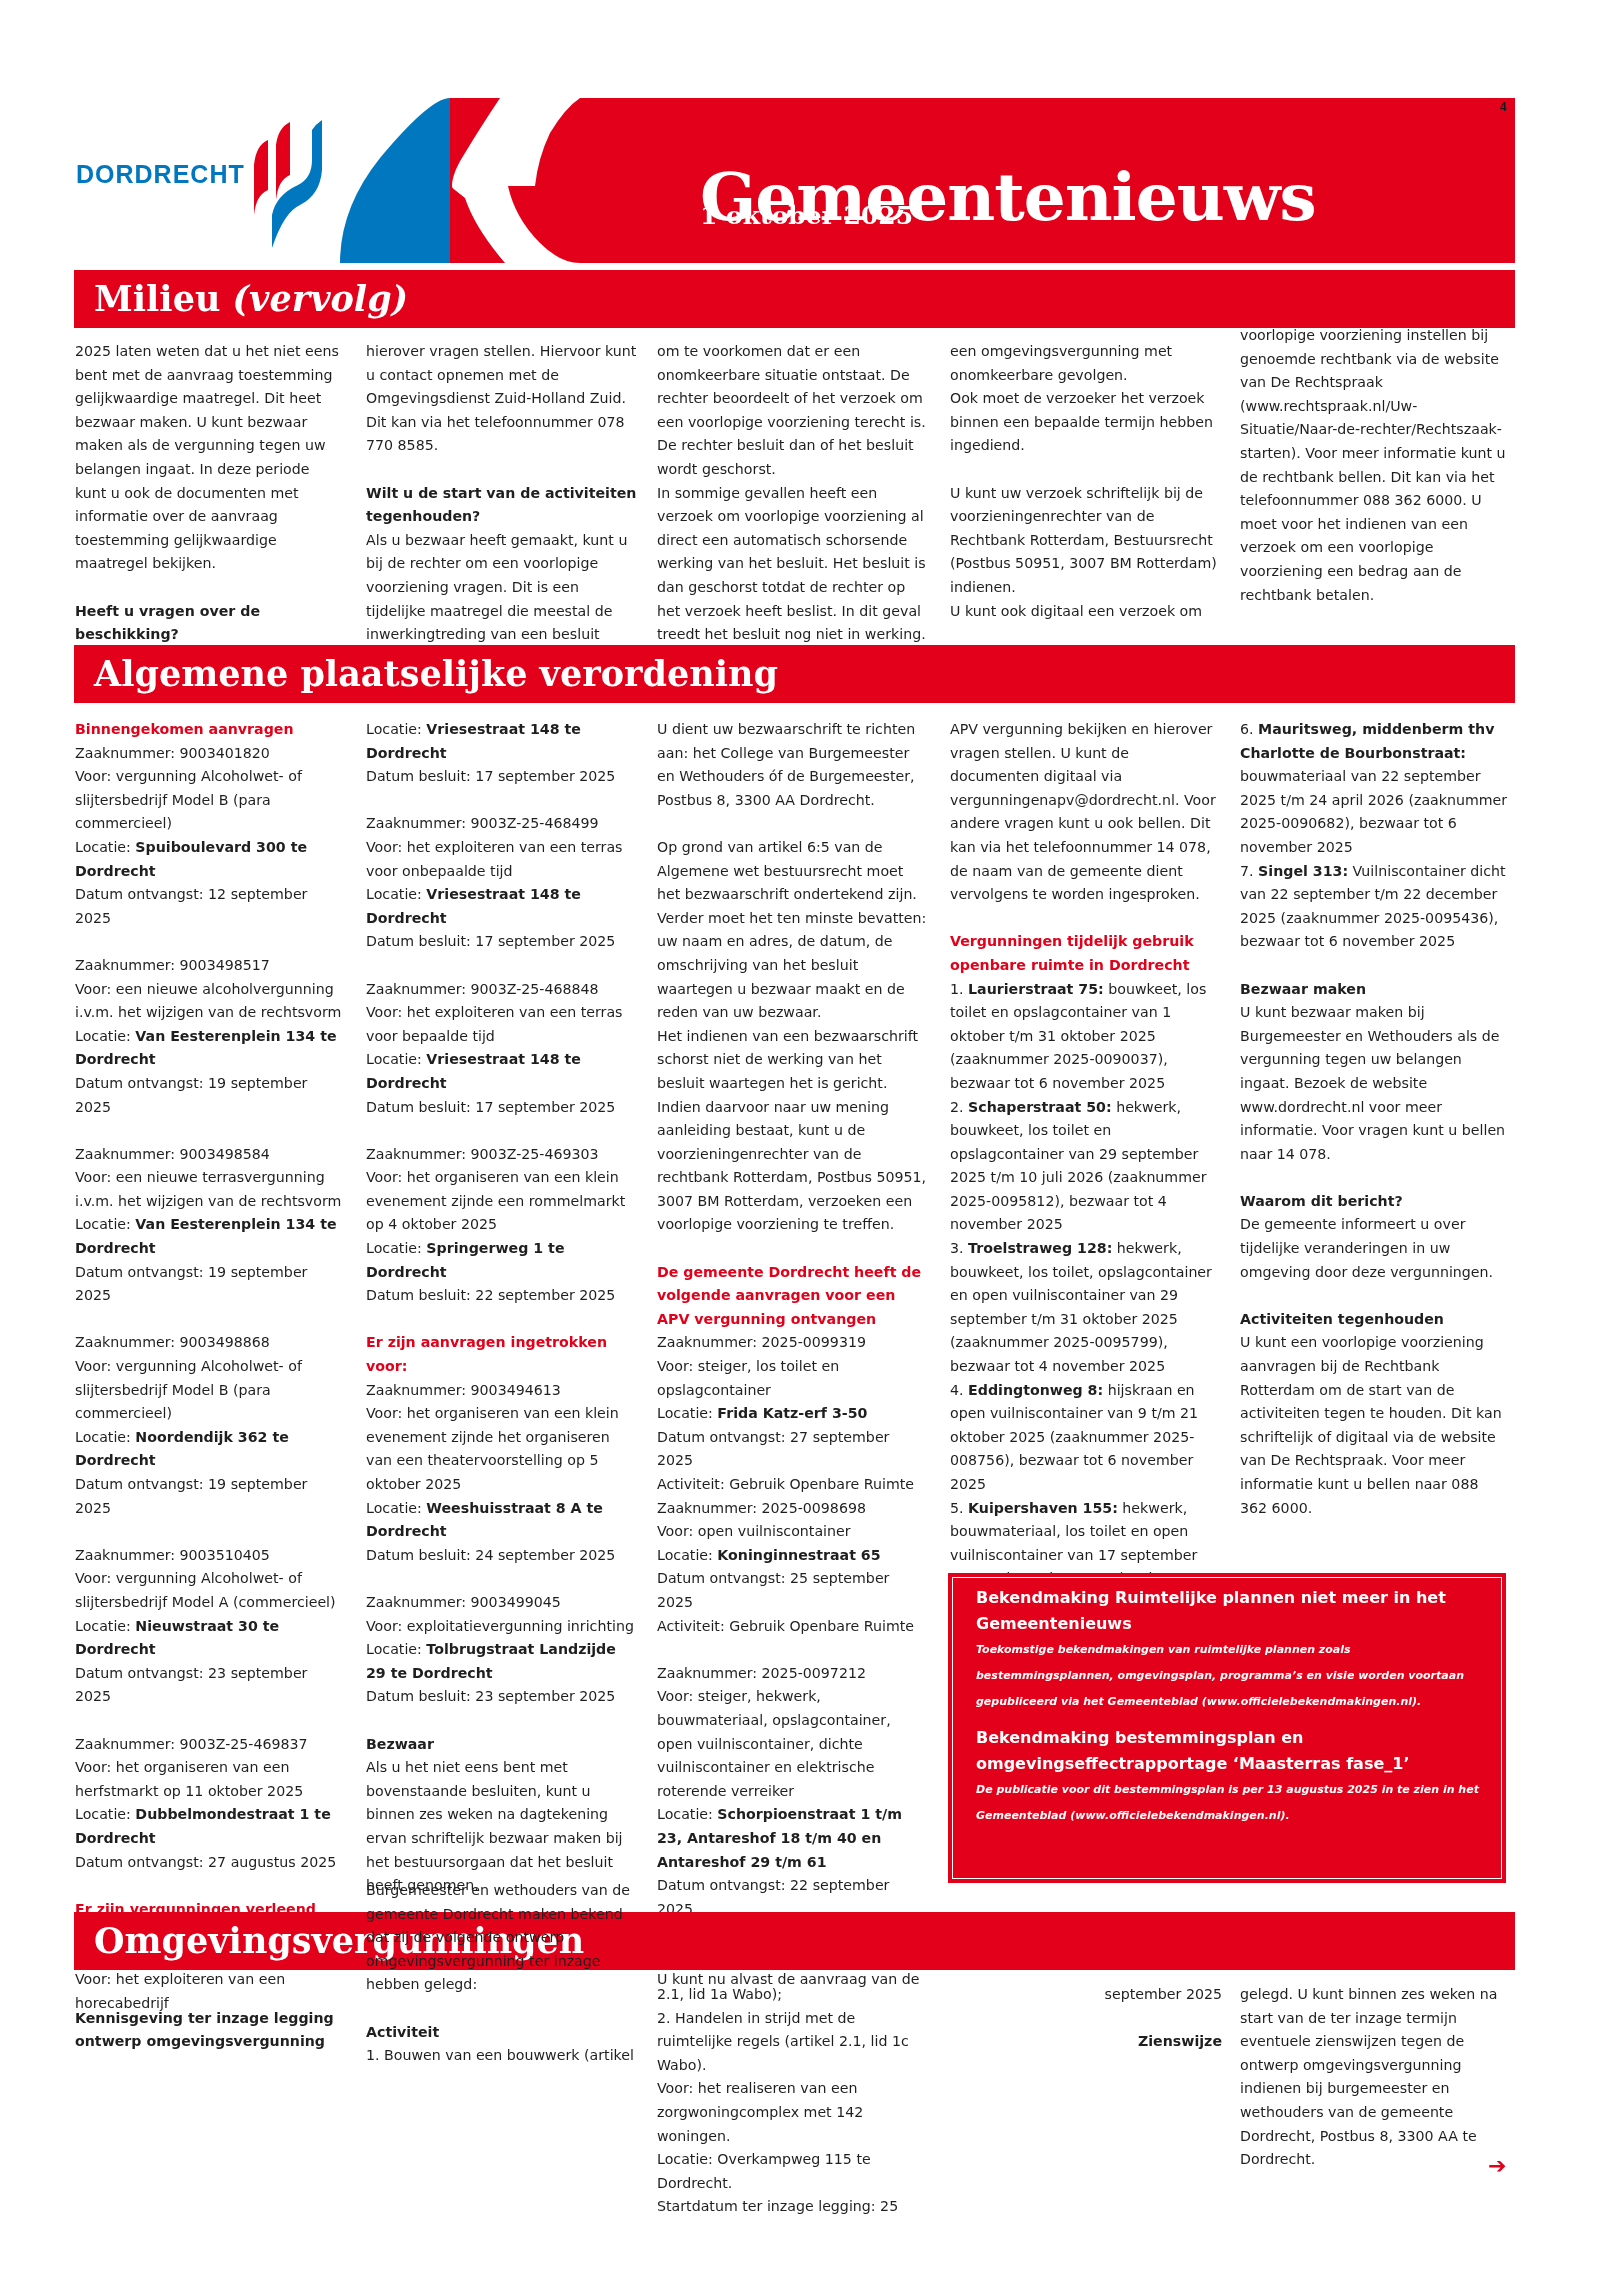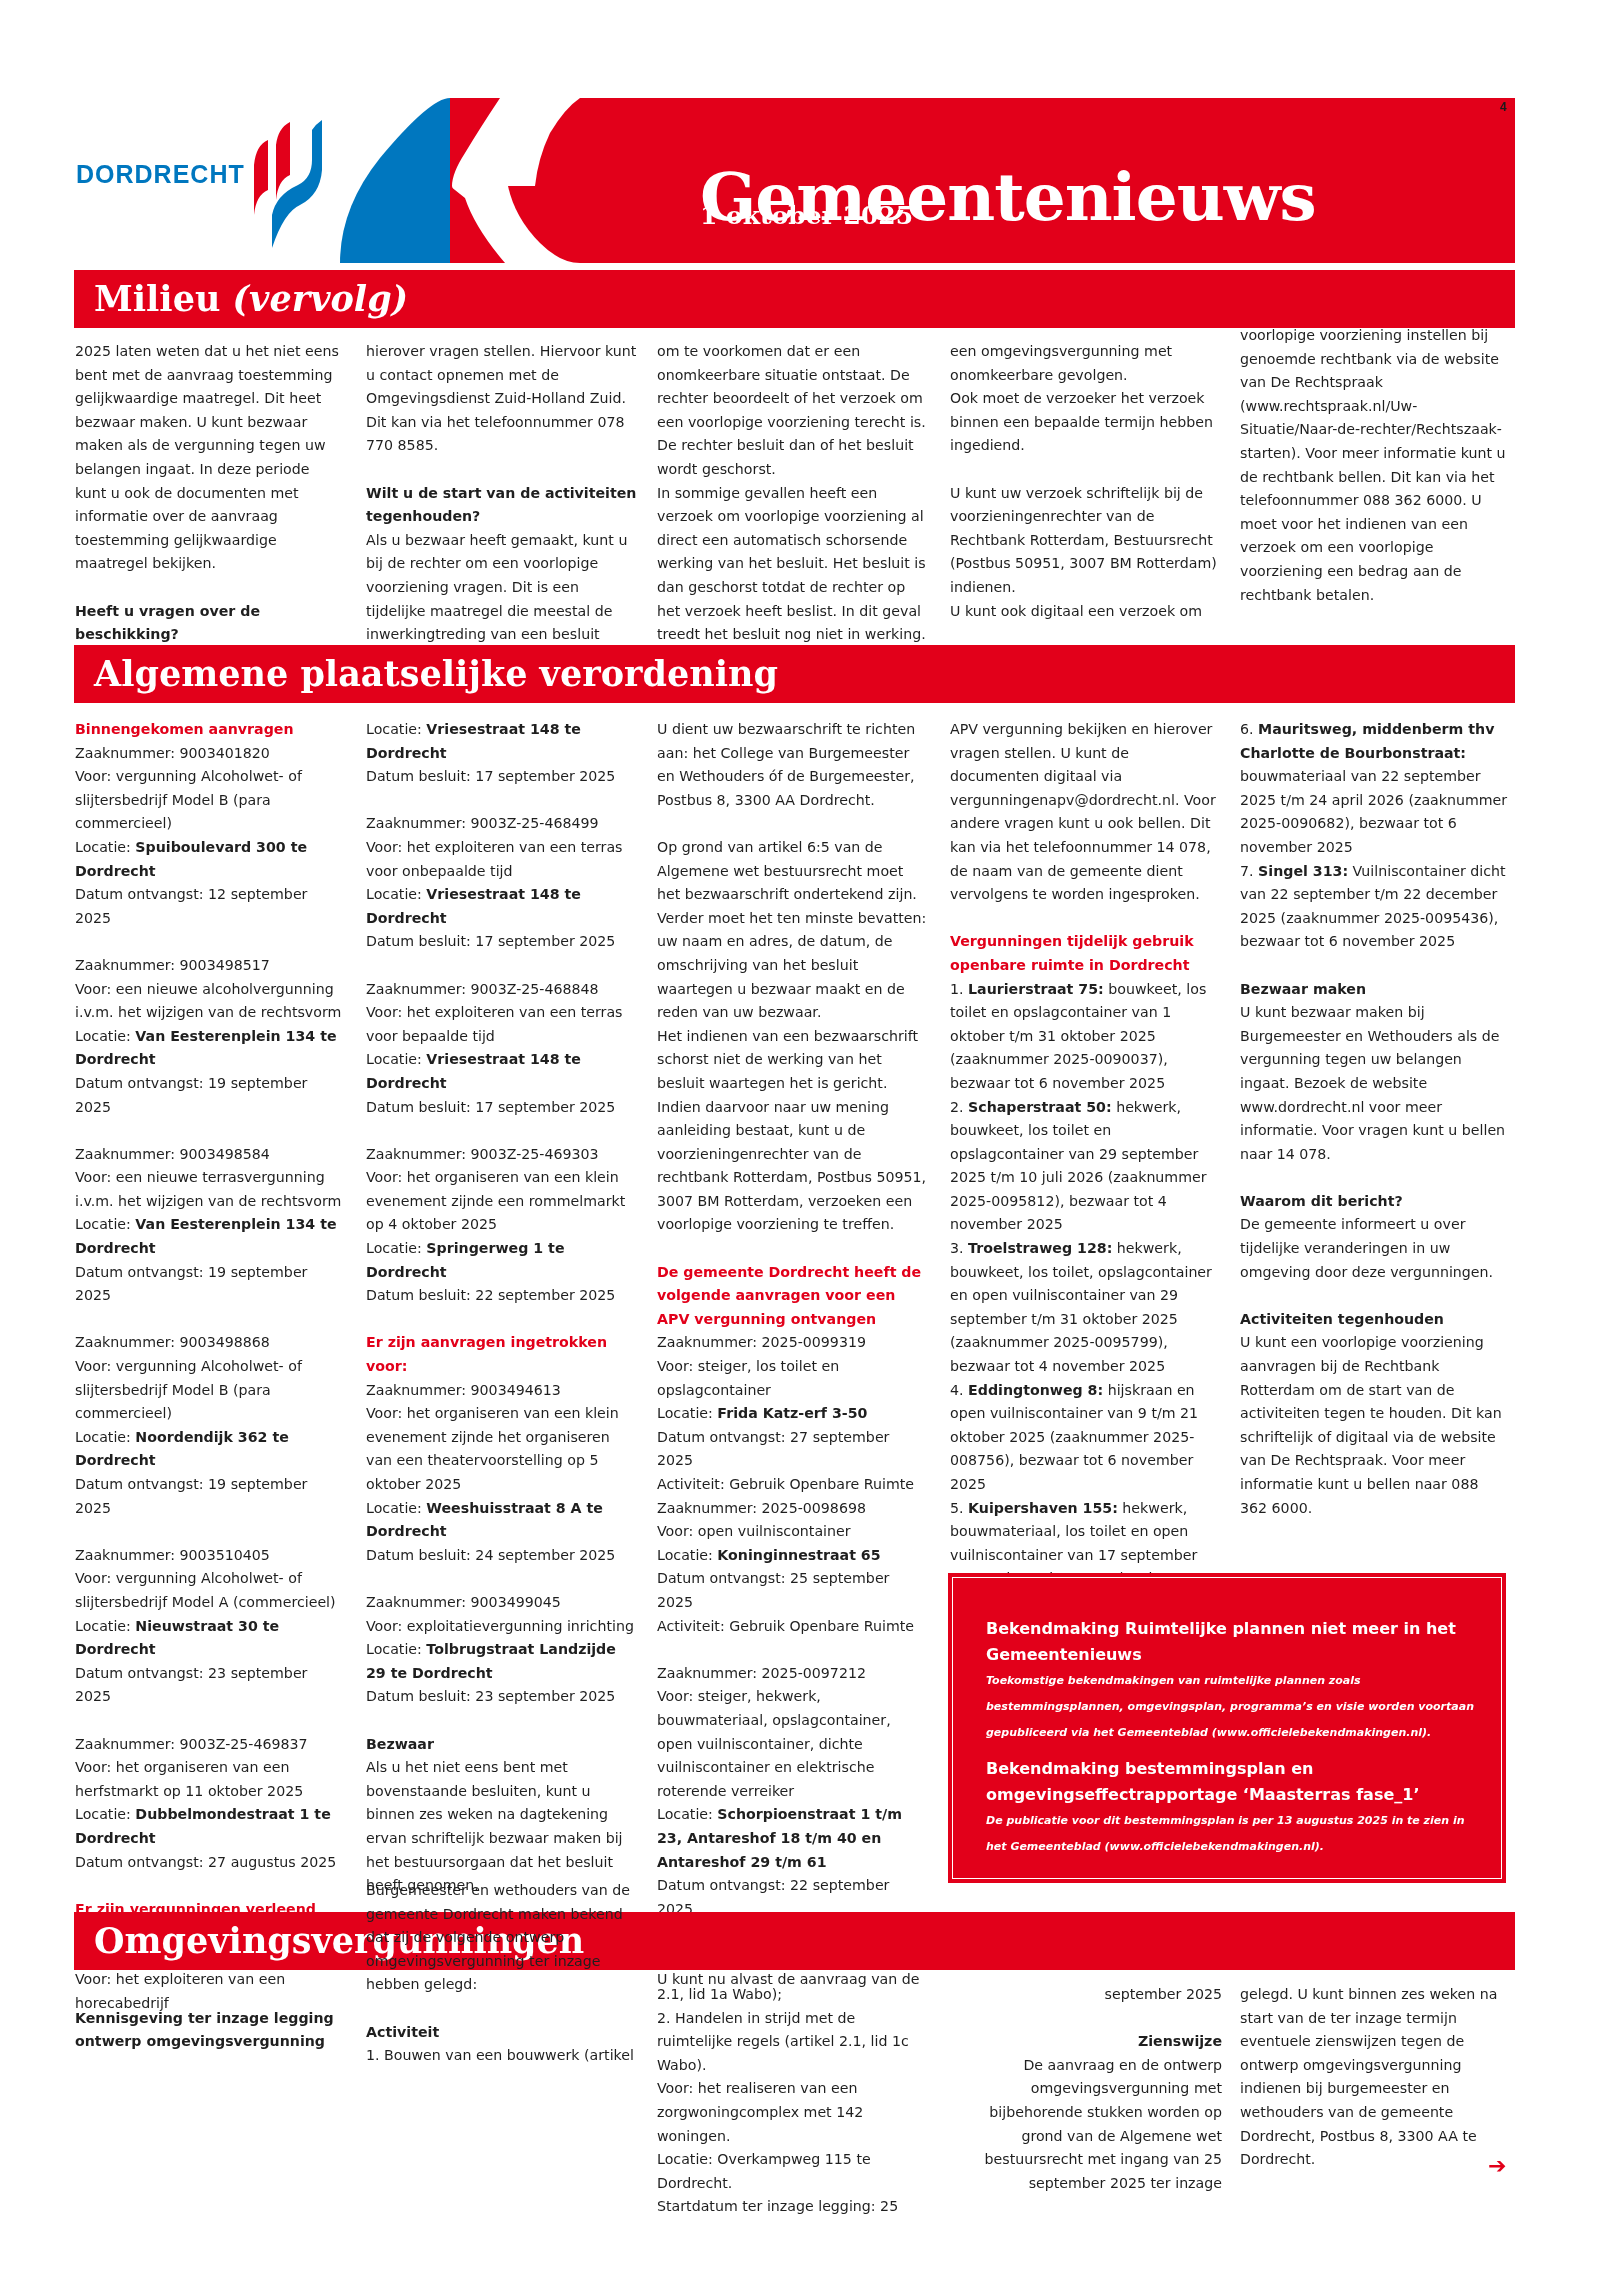--- a/index.html
+++ b/index.html
@@ -19,21 +19,21 @@
   .section-bar .bar-title i{font-style:italic;}
   
   .col{position:absolute;font-family:"DejaVu Sans",sans-serif;font-size:14.2px;line-height:23.6px;color:#1f1f1f;}
   .col p{margin:0;}
   .gap{height:23.6px;}
   .b{font-weight:bold;}
   .red{color:#e2001a;font-weight:bold;}
   
   #notice-box{left:948px;top:1573px;width:558px;height:310px;background:#e2001a;}
   #notice-inner{position:absolute;left:4px;top:4px;right:4px;bottom:4px;border:1.5px solid #ffffff;}
-  #notice-content{position:absolute;left:28px;top:43px;right:20px;color:#fff;font-family:"DejaVu Sans",sans-serif;margin-left:10px;}
+  #notice-content{position:absolute;left:28px;top:12px;right:20px;color:#fff;font-family:"DejaVu Sans",sans-serif;}
   .notice-heading{font-weight:bold;font-size:16px;line-height:26px;}
   .notice-body{font-weight:bold;font-size:11px;line-height:26px;font-style:italic;}
   #next-arrow{left:1488px;top:2153px;color:#e2001a;font-size:22px;font-weight:bold;}
 </style>
 </head>
 <body>
 
 <div class="abs" id="logo-text" style="text-transform:uppercase;">Dordrecht</div>
 <svg class="abs" id="logo-mark" viewBox="0 0 90 130">
   <path d="M8 95 L8 45 Q10 25 22 20 L22 70 Q10 75 8 95 Z" fill="#e2001a"></path>
@@ -285,19 +285,18 @@
   <p>2.1, lid 1a Wabo);</p>
   <p>2. Handelen in strijd met de ruimtelijke regels (artikel 2.1, lid 1c Wabo).</p>
   <p>Voor: het realiseren van een zorgwoningcomplex met 142 woningen.</p>
   <p>Locatie: Overkampweg 115 te Dordrecht.</p>
   <p>Startdatum ter inzage legging: 25</p>
 </div>
 <div class="col" style="left:950px;top:1983px;width:272px;text-align:right;">
   <p>september 2025</p>
   <div class="gap"></div>
   <p class="b">Zienswijze</p>
-  <p>De aanvraag en de ontwerp omgevingsvergunning met bijbehorende stukken worden op grond van de Algemene wet bestuursrecht met ingang van 25 september 2025 ter inzage</p>
 </div>
 <div class="col" style="left:1240px;top:1983px;width:270px;">
   <p>gelegd. U kunt binnen zes weken na start van de ter inzage termijn eventuele zienswijzen tegen de ontwerp omgevingsvergunning indienen bij burgemeester en wethouders van de gemeente Dordrecht, Postbus 8, 3300 AA te Dordrecht.</p>
 </div>
 
 <div class="abs" id="next-arrow">➔</div>
 
 </body></html>

